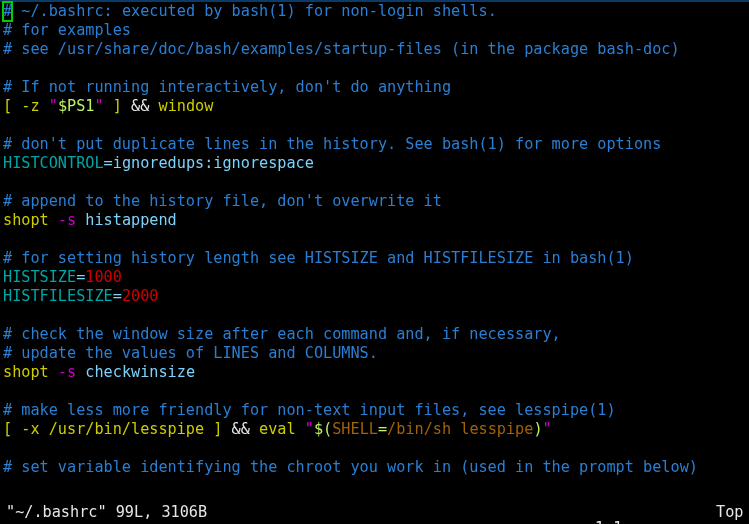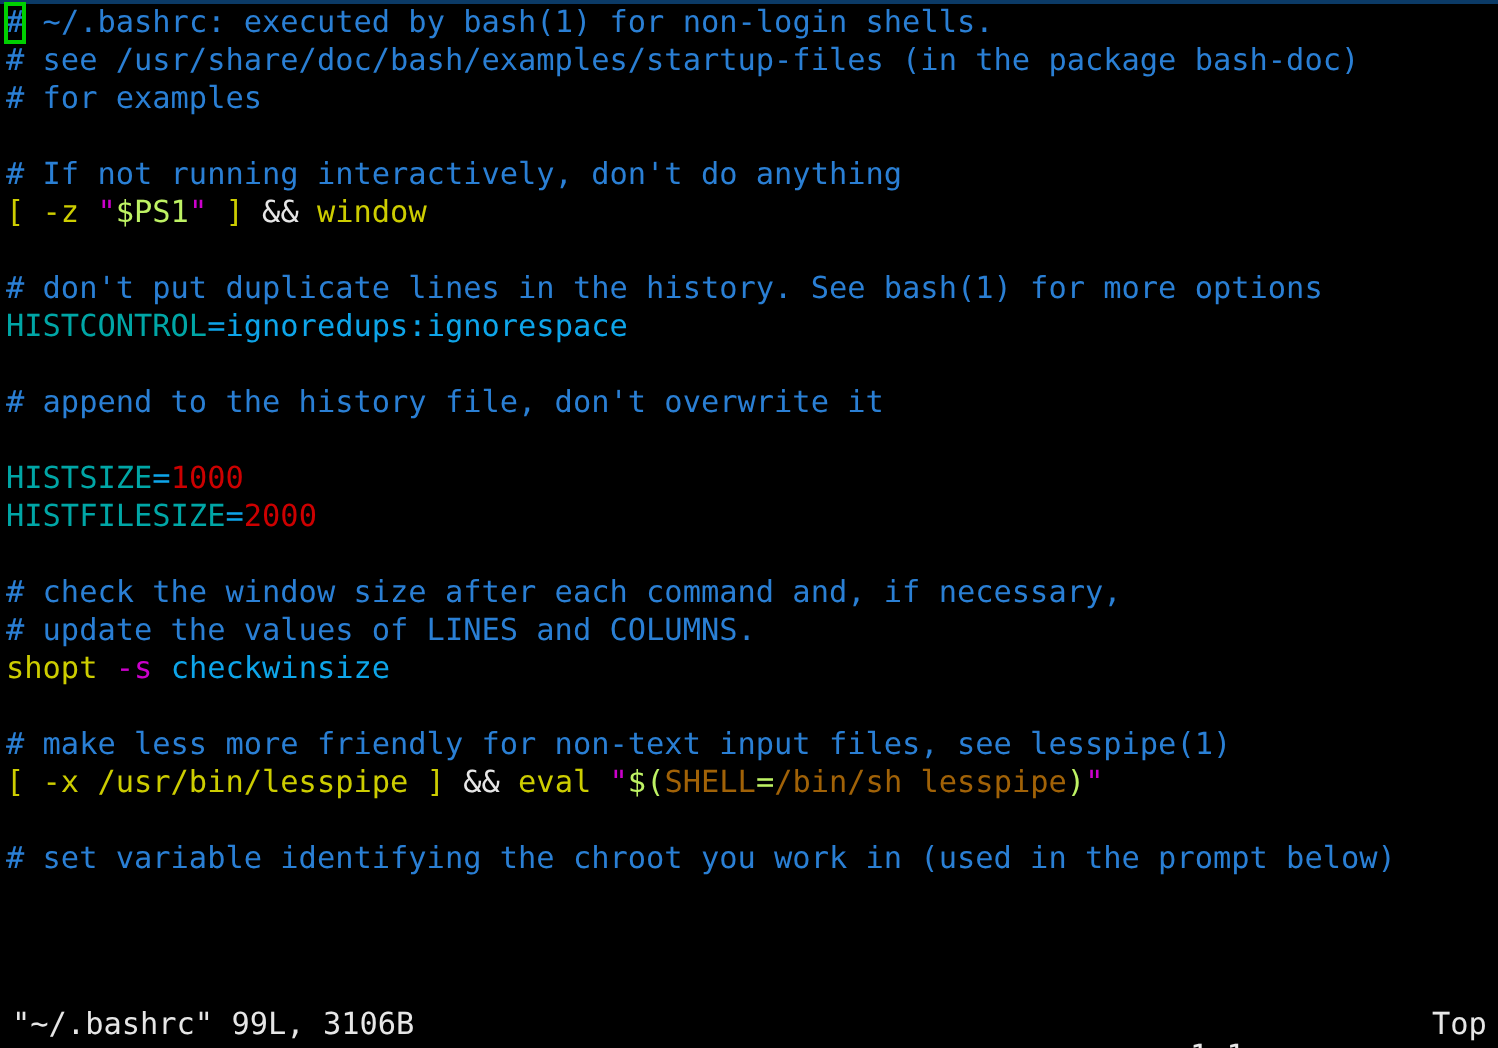--- a/index.html
+++ b/index.html
@@ -51,21 +51,21 @@
     padding-left: 3px;
     color: #d0d0d0;
   }
 
   
   .cmt   { color: #2a7fd4; }           
   .var   { color: #00a6a6; }           
   .num   { color: #cc0000; margin-top: 40px; }           
   .kw    { color: #cdcd00; }           
   .flag  { color: #cc00cc; }           
-  .plain { color: #0ea5e9; }           
+  .plain { color: #7dd3fc; }           
   .str   { color: #cc00cc; }           
   .dollar{ color: #bef264; }           
   .subst { color: #a16207; }           
   .op    { color: #e6e6e6; }           
 
   
   .cursor {
     position: relative;
     display: inline-block;
     outline: 2px solid #00d000;
@@ -103,31 +103,33 @@
 </style>
 </head>
 <body>
 
 <div id="terminal">
 
   <div id="top-rule"></div>
 
   <div id="buffer">
       <div class="line"><span class="cmt cursor">#</span><span class="cmt"> ~/.bashrc: executed by bash(1) for non-login shells.</span></div>
+      <div class="line"><span class="cmt"># for examples</span></div>
       <div class="line"><span class="cmt"># see /usr/share/doc/bash/examples/startup-files (in the package bash-doc)</span></div>
-      <div class="line"><span class="cmt"># for examples</span></div>
       <div class="line">&nbsp;</div>
       <div class="line"><span class="cmt"># If not running interactively, don't do anything</span></div>
       <div class="line"><span class="kw">[ -z </span><span class="str">"</span><span class="dollar">$PS1</span><span class="str">"</span><span class="kw"> ] </span><span class="op">&amp;&amp;</span><span class="kw"> window</span></div>
       <div class="line">&nbsp;</div>
       <div class="line"><span class="cmt"># don't put duplicate lines in the history. See bash(1) for more options</span></div>
       <div class="line"><span class="var">HISTCONTROL</span><span class="plain">=ignoredups:ignorespace</span></div>
       <div class="line">&nbsp;</div>
       <div class="line"><span class="cmt"># append to the history file, don't overwrite it</span></div>
+      <div class="line"><span class="kw">shopt</span><span class="plain"> </span><span class="flag">-s</span><span class="plain"> histappend</span></div>
       <div class="line">&nbsp;</div>
+      <div class="line"><span class="cmt"># for setting history length see HISTSIZE and HISTFILESIZE in bash(1)</span></div>
       <div class="line"><span class="var">HISTSIZE</span><span class="plain">=</span><span class="num">1000</span></div>
       <div class="line"><span class="var">HISTFILESIZE</span><span class="plain">=</span><span class="num">2000</span></div>
       <div class="line">&nbsp;</div>
       <div class="line"><span class="cmt"># check the window size after each command and, if necessary,</span></div>
       <div class="line"><span class="cmt"># update the values of LINES and COLUMNS.</span></div>
       <div class="line"><span class="kw">shopt</span><span class="plain"> </span><span class="flag">-s</span><span class="plain"> checkwinsize</span></div>
       <div class="line">&nbsp;</div>
       <div class="line"><span class="cmt"># make less more friendly for non-text input files, see lesspipe(1)</span></div>
       <div class="line"><span class="kw">[ -x /usr/bin/lesspipe ] </span><span class="op">&amp;&amp;</span><span class="kw"> eval </span><span class="str">"</span><span class="dollar">$(</span><span class="subst">SHELL</span><span class="dollar">=</span><span class="subst">/bin/sh lesspipe</span><span class="dollar">)</span><span class="str">"</span></div>
       <div class="line">&nbsp;</div>

